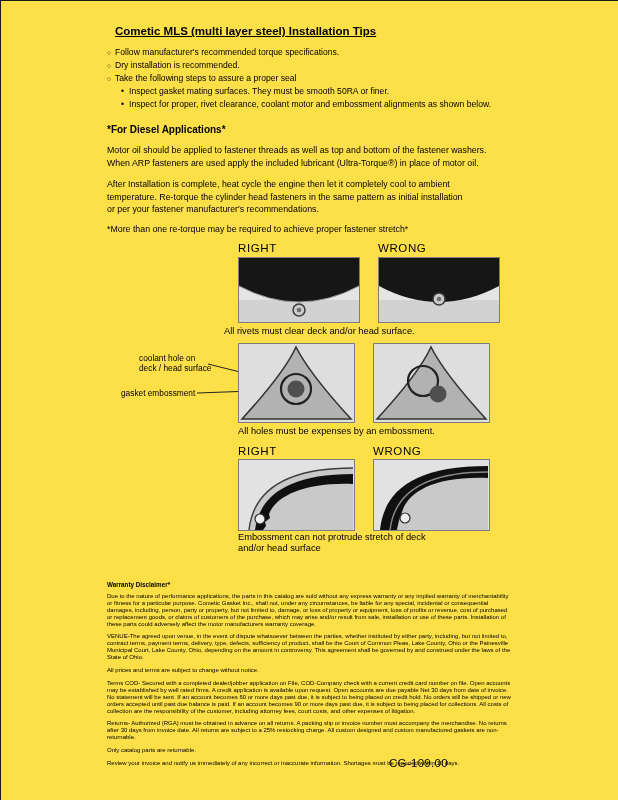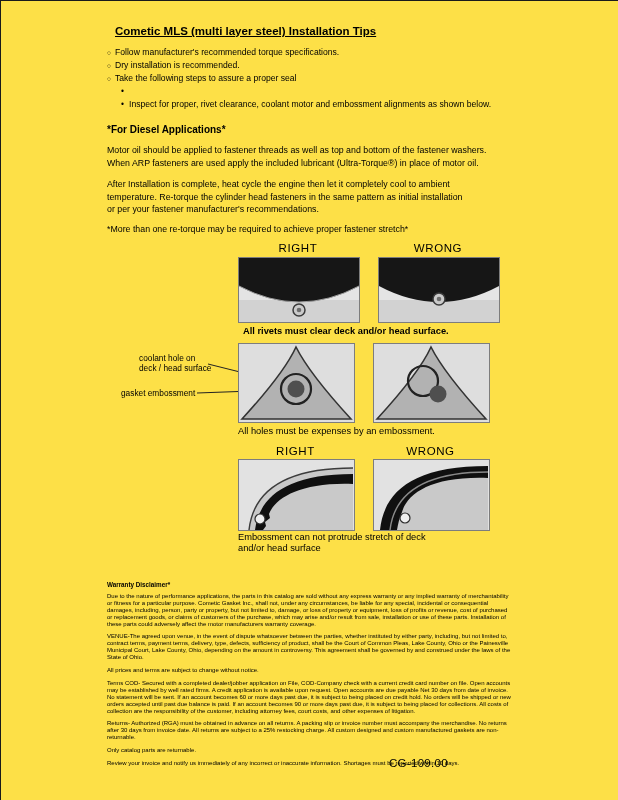--- a/index.html
+++ b/index.html
@@ -25,21 +25,21 @@
   .tip-line { display:flex; align-items:baseline; line-height:13px; white-space:nowrap; }
   .tip-line .marker { width:8px; flex:none; font-size:6.5px; }
   .tip-line.sub { margin-left:14px; }
   .tip-line.sub .marker { width:8px; font-size:8.5px; }
   .diesel-heading { margin-top:13px; font-size:10px; font-weight:bold; white-space:nowrap; }
   .para { margin-top:9px; font-size:8.8px; }
   .para div { line-height:12.6px; white-space:nowrap; }
   .note { margin-top:8px; font-size:8.8px; white-space:nowrap; }
 
   .figures { position:relative; height:318px; margin-top:8px; width:618px; }
-  .fig-header { position:absolute; font-size:11.5px; letter-spacing:0.6px; text-align:center; }
+  .fig-header { position:absolute; font-size:11.5px; letter-spacing:0.6px; text-align:left; }
   .panel { position:absolute; border:1px solid #7d7d7d; background:#e6e6e6; line-height:0; }
   .panel svg { display:block; }
   .caption { position:absolute; font-size:9.3px; white-space:nowrap; }
   .caption div { line-height:11.5px; white-space:nowrap; }
   .ann { position:absolute; font-size:8.3px; }
   .ann div { line-height:10px; white-space:nowrap; }
   .ann-lines { position:absolute; left:0; top:0; pointer-events:none; }
 
   .disclaimer { margin-left:106px; width:406px; margin-top:22px; font-size:6px; line-height:6.9px; }
   .disclaimer-heading { font-weight:bold; font-size:6.3px; margin-bottom:4px; }
@@ -62,20 +62,21 @@
       <div class="tip-line">
         <span class="marker">○</span>
         <span>Dry installation is recommended.</span>
       </div>
       <div class="tip-line">
         <span class="marker">○</span>
         <span>Take the following steps to assure a proper seal</span>
       </div>
       <div class="tip-line sub">
         <span class="marker">•</span>
+        <span>Inspect gasket mating surfaces.  They must be smooth 50RA or finer.</span>
       </div>
       <div class="tip-line sub">
         <span class="marker">•</span>
         <span>Inspect for proper, rivet clearance, coolant motor and embossment alignments as shown below.</span>
       </div>
     </div>
 
     <h2 class="diesel-heading">*For Diesel Applications*</h2>
 
     <div class="para">
@@ -112,21 +113,21 @@
     </div>
     <div class="panel" style="left:377px; top:15px;">
       <svg width="120" height="64" viewBox="0 0 120 64">
         <rect width="120" height="64" fill="#e4e4e4"></rect>
         <rect y="42" width="120" height="22" fill="#d2d2d2"></rect>
         <path d="M0,0 H120 V28 Q60,60 0,28 Z" fill="#161616"></path>
         <circle cx="60" cy="41" r="6" fill="#cacaca" stroke="#3a3a3a" stroke-width="1.5"></circle>
         <circle cx="60" cy="41" r="2.3" fill="#6d6d6d"></circle>
       </svg>
     </div>
-    <div class="caption" style="left:242px; top:84px;font-weight:bold;">All rivets must clear deck and/or head surface.</div>
+    <div class="caption" style="left:223px; top:84px;">All rivets must clear deck and/or head surface.</div>
 
     <div class="ann" style="left:138px; top:111px;">
         <div>coolant hole on</div>
         <div>deck / head surface</div>
       </div>
     <div class="ann" style="left:120px; top:146px;">gasket embossment</div>
 
     <div class="panel" style="left:237px; top:101px;">
       <svg width="115" height="78" viewBox="0 0 115 78">
         <rect width="115" height="78" fill="#dedede"></rect>

